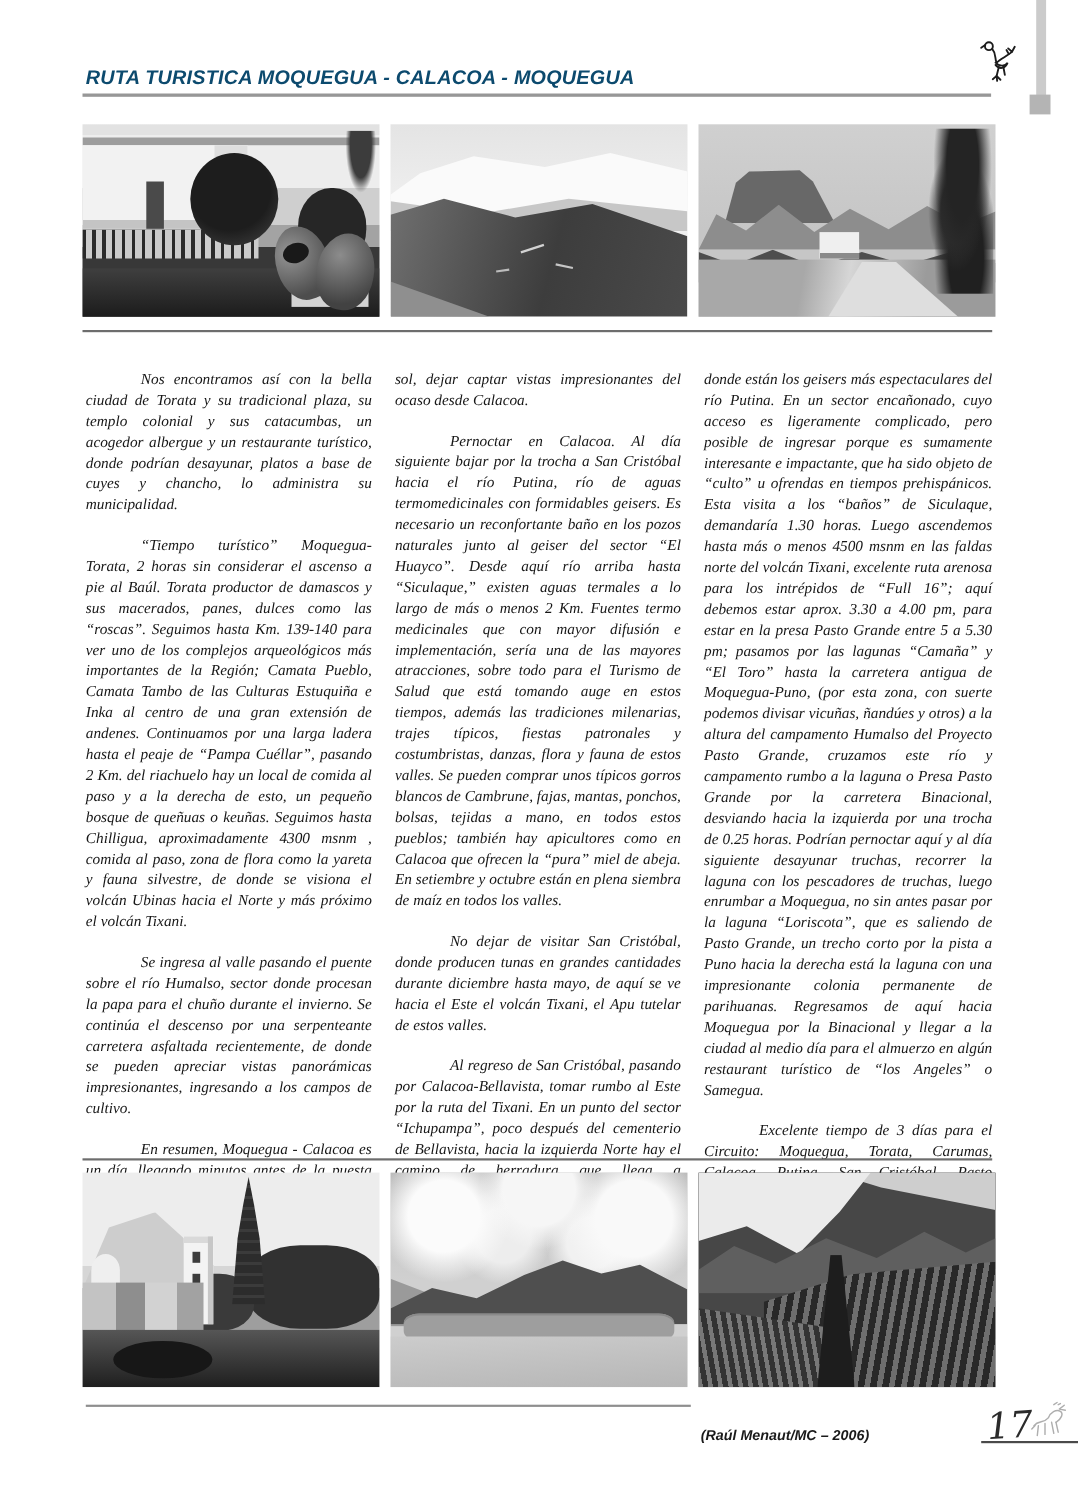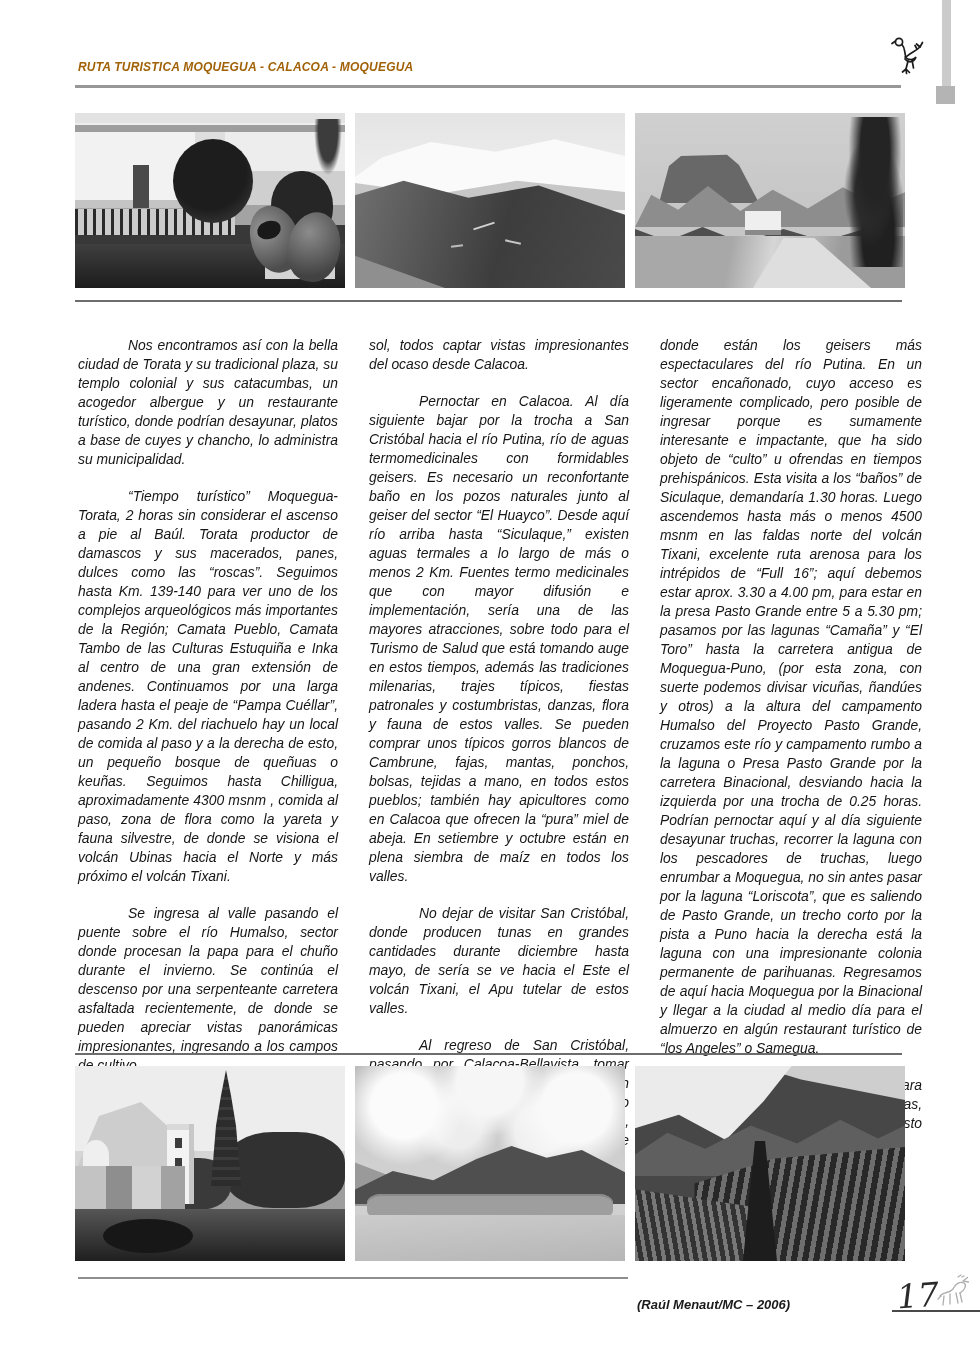--- a/index.html
+++ b/index.html
@@ -3,21 +3,21 @@
 <meta charset="utf-8">
 <style>
   * { margin:0; padding:0; box-sizing:border-box; }
   html,body { background:#e8e8e8; }
   body { width:980px; height:1371px; position:relative; margin:0 auto;
          font-family:"Liberation Sans", sans-serif; }
   .page { position:absolute; inset:0; background:#ffffff; overflow:hidden; }
 
   
   .page-title { position:absolute; left:78px; top:60px; font-style:italic; font-weight:bold;
-                font-size:12px; letter-spacing:.2px; color:#a16207; white-space:nowrap; }
+                font-size:18px; letter-spacing:.2px; color:#0c4a6e; white-space:nowrap; }
   .title-rule { position:absolute; left:75px; top:85px; width:826px; height:3px; background:#979797; }
   .corner-bar { position:absolute; left:942px; top:0; width:9px; height:88px; background:#cbcbcb; }
   .corner-square { position:absolute; left:936px; top:86px; width:19px; height:18px; background:#b4b4b4; }
   .header-bird { position:absolute; left:891px; top:34px; width:38px; height:46px; }
 
   
   .photos-top { position:absolute; left:75px; top:113px; display:flex; gap:10px; }
   .photos-bottom { position:absolute; left:75px; top:1066px; display:flex; gap:10px; }
   .photo { position:relative; width:270px; overflow:hidden; background:#d9d9d9; }
   .photos-top .photo { height:175px; }
@@ -128,21 +128,21 @@
               background:repeating-linear-gradient(100deg, #6e6e6e 0 5px, #282828 5px 11px);
               clip-path:polygon(0 32%, 38% 10%, 100% 0, 100% 100%, 0 100%); }
   .b3-terr2 { left:0; bottom:0; width:46%; height:92px;
               background:repeating-linear-gradient(80deg, #787878 0 4px, #333333 4px 9px);
               clip-path:polygon(0 22%, 100% 42%, 100% 100%, 0 100%); }
   .b3-ravine{ left:108px; bottom:0; width:34px; height:120px; background:#1d1d1d;
               clip-path:polygon(35% 0, 65% 0, 100% 100%, 0 100%); }
 
   
   .columns { position:absolute; left:78px; top:336px; width:824px;
-             display:grid; grid-template-columns:260px 260px 262px; column-gap:31px; }
+             display:grid; grid-template-columns:260px 260px 262px; column-gap:21px;font-family:Liberation Serif, serif; }
   .col p { font-style:italic; font-size:13.9px; line-height:19px; color:#161616;
            text-align:justify; margin:0 0 18px; }
   .col p.indent { text-indent:50px; }
 
   
   .credit-rule { position:absolute; left:78px; top:1277px; width:550px; height:2px; background:#8e8e8e; }
   .credit { position:absolute; left:637px; top:1269px; font-style:italic; font-weight:bold;
             font-size:13px; color:#1a1a1a; white-space:nowrap;margin-top:28px; }
   .page-number { position:absolute; left:897px; top:1276px; font-family:"DejaVu Serif", serif;
                  font-style:italic; font-size:33px; color:#2b2b2b; transform:rotate(-4deg); }
@@ -213,23 +213,23 @@
   <div class="columns">
     <div class="col">
 
     <p class="indent">Nos encontramos así con la bella ciudad de Torata y su tradicional plaza, su templo colonial y sus catacumbas, un acogedor albergue y un restaurante turístico, donde podrían desayunar, platos a base de cuyes y chancho, lo administra su municipalidad.</p>
         <p class="indent">“Tiempo turístico” Moquegua-Torata, 2 horas sin considerar el ascenso a pie al Baúl. Torata productor de damascos y sus macerados, panes, dulces como las “roscas”. Seguimos hasta Km. 139-140 para ver uno de los complejos arqueológicos más importantes de la Región; Camata Pueblo, Camata Tambo de las Culturas Estuquiña e Inka al centro de una gran extensión de andenes. Continuamos por una larga ladera hasta el peaje de “Pampa Cuéllar”, pasando 2 Km. del riachuelo hay un local de comida al paso y a la derecha de esto, un pequeño bosque de queñuas o keuñas. Seguimos hasta Chilligua, aproximadamente 4300 msnm , comida al paso, zona de flora como la yareta y fauna silvestre, de donde se visiona el volcán Ubinas hacia el Norte y más próximo el volcán Tixani.</p>
         <p class="indent">Se ingresa al valle pasando el puente sobre el río Humalso, sector donde procesan la papa para el chuño durante el invierno. Se continúa el descenso por una serpenteante carretera asfaltada recientemente, de donde se pueden apreciar vistas panorámicas impresionantes, ingresando a los campos de cultivo.</p>
         <p class="indent">En resumen, Moquegua - Calacoa es un día, llegando minutos antes de la puesta del</p>
       </div>
     <div class="col">
 
-    <p>sol, todos captar vistas impresionantes del ocaso desde Calacoa.</p>
+    <p>sol, dejar captar vistas impresionantes del ocaso desde Calacoa.</p>
         <p class="indent">Pernoctar en Calacoa. Al día siguiente bajar por la trocha a San Cristóbal hacia el río Putina, río de aguas termomedicinales con formidables geisers. Es necesario un reconfortante baño en los pozos naturales junto al geiser del sector “El Huayco”. Desde aquí río arriba hasta “Siculaque,” existen aguas termales a lo largo de más o menos 2 Km. Fuentes termo medicinales que con mayor difusión e implementación, sería una de las mayores atracciones, sobre todo para el Turismo de Salud que está tomando auge en estos tiempos, además las tradiciones milenarias, trajes típicos, fiestas patronales y costumbristas, danzas, flora y fauna de estos valles. Se pueden comprar unos típicos gorros blancos de Cambrune, fajas, mantas, ponchos, bolsas, tejidas a mano, en todos estos pueblos; también hay apicultores como en Calacoa que ofrecen la “pura” miel de abeja. En setiembre y octubre están en plena siembra de maíz en todos los valles.</p>
-        <p class="indent">No dejar de visitar San Cristóbal, donde producen tunas en grandes cantidades durante diciembre hasta mayo, de sería se ve hacia el Este el volcán Tixani, el Apu tutelar de estos valles.</p>
+        <p class="indent">No dejar de visitar San Cristóbal, donde producen tunas en grandes cantidades durante diciembre hasta mayo, de aquí se ve hacia el Este el volcán Tixani, el Apu tutelar de estos valles.</p>
         <p class="indent">Al regreso de San Cristóbal, pasando por Calacoa-Bellavista, tomar rumbo al Este por la ruta del Tixani. En un punto del sector “Ichupampa”, poco después del cementerio de Bellavista, hacia la izquierda Norte hay el camino de herradura que llega a “Siculaque”,</p>
       </div>
     <div class="col">
 
     <p>donde están los geisers más espectaculares del río Putina. En un sector encañonado, cuyo acceso es ligeramente complicado, pero posible de ingresar porque es sumamente interesante e impactante, que ha sido objeto de “culto” u ofrendas en tiempos prehispánicos. Esta visita a los “baños” de Siculaque, demandaría 1.30 horas. Luego ascendemos hasta más o menos 4500 msnm en las faldas norte del volcán Tixani, excelente ruta arenosa para los intrépidos de “Full 16”; aquí debemos estar aprox. 3.30 a 4.00 pm, para estar en la presa Pasto Grande entre 5 a 5.30 pm; pasamos por las lagunas “Camaña” y “El Toro” hasta la carretera antigua de Moquegua-Puno, (por esta zona, con suerte podemos divisar vicuñas, ñandúes y otros) a la altura del campamento Humalso del Proyecto Pasto Grande, cruzamos este río y campamento rumbo a la laguna o Presa Pasto Grande por la carretera Binacional, desviando hacia la izquierda por una trocha de 0.25 horas. Podrían pernoctar aquí y al día siguiente desayunar truchas, recorrer la laguna con los pescadores de truchas, luego enrumbar a Moquegua, no sin antes pasar por la laguna “Loriscota”, que es saliendo de Pasto Grande, un trecho corto por la pista a Puno hacia la derecha está la laguna con una impresionante colonia permanente de parihuanas. Regresamos de aquí hacia Moquegua por la Binacional y llegar a la ciudad al medio día para el almuerzo en algún restaurant turístico de “los Angeles” o Samegua.</p>
         <p class="indent">Excelente tiempo de 3 días para el Circuito: Moquegua, Torata, Carumas, Calacoa, Putina, San Cristóbal, Pasto Grande, Moquegua.</p>
       </div>
   </div>
 
   <div class="rule-above-bottom"></div>

